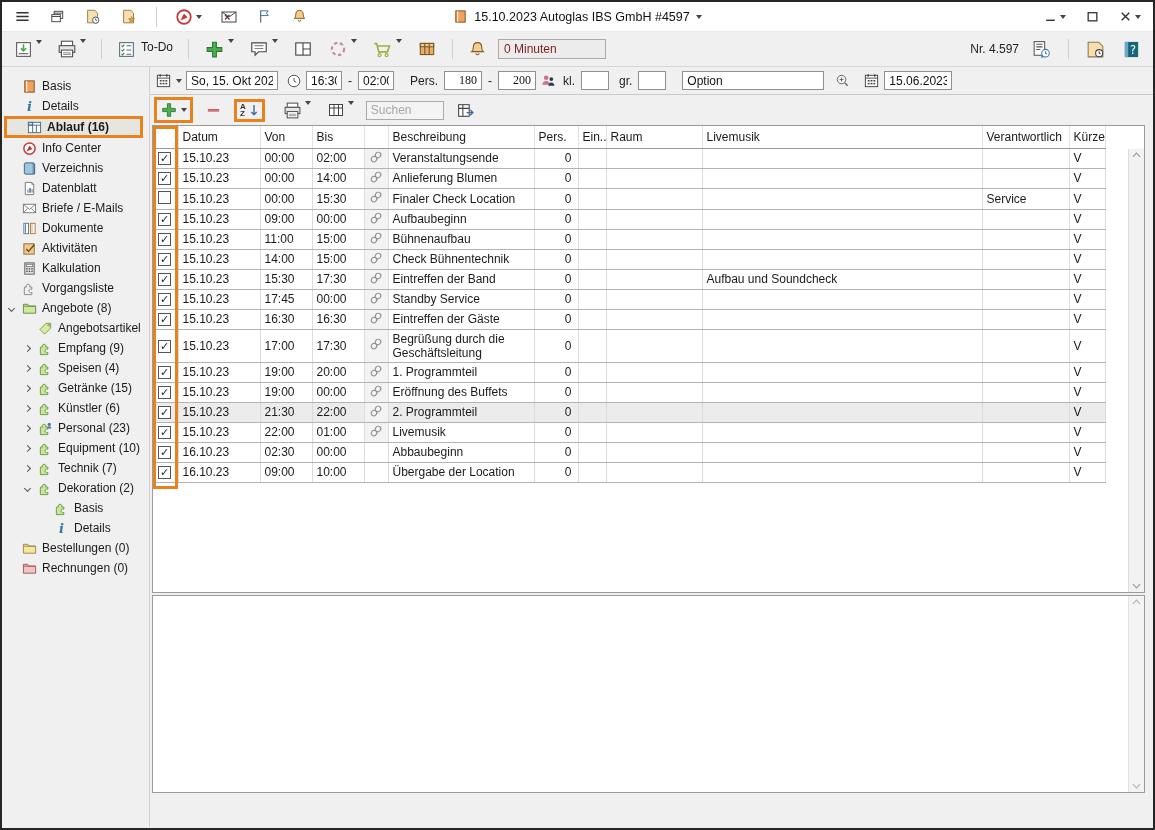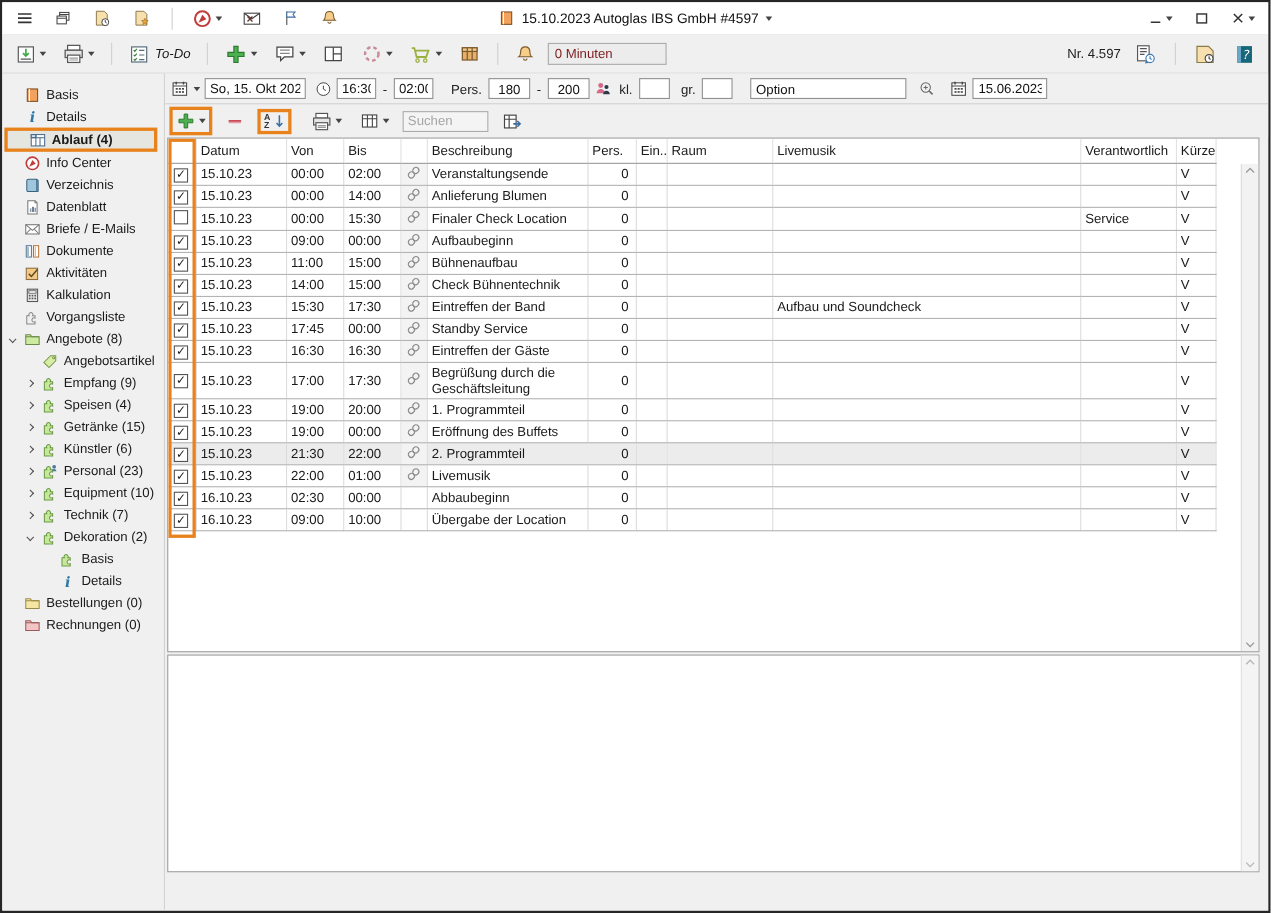--- a/index.html
+++ b/index.html
@@ -14,21 +14,21 @@
   .tb-group{display:flex;align-items:center;gap:10px;}
   .tb-center{position:absolute;left:0;right:0;display:flex;justify-content:center;align-items:center;gap:6px;pointer-events:none;}
   .tb-center>*{pointer-events:auto;}
   .tb-title{font-size:12.5px;color:#111;}
   .tb-right{margin-left:auto;display:flex;align-items:center;gap:12px;}
   .caret{width:0;height:0;border-left:3.5px solid transparent;border-right:3.5px solid transparent;border-top:4px solid #444;display:inline-block;}
   .sep{width:1px;height:20px;background:#cfcfcf;margin:0 4px;flex:0 0 auto;}
 
   
   .toolbar{height:35px;background:#f0f0f0;border-bottom:1px solid #d6d6d6;display:flex;align-items:center;padding:0 8px;gap:7px;}
-  .tbtn{display:inline-flex;align-items:center;gap:3px;padding:2px 3px;border:1px solid transparent;border-radius:2px;font-style:italic;}
+  .tbtn{display:inline-flex;gap:3px;padding:2px 3px;border:1px solid transparent;border-radius:2px;}
   .tb-label{margin-left:2px;}
   .mini-input{height:20px;border:1px solid #ababab;background:#ececec;color:#7f1d1d;width:108px;padding:0 5px;font-size:12px;font-family:inherit;}
   .toolbar-right{margin-left:auto;display:flex;align-items:center;gap:8px;}
   .nr-label{color:#222;}
 
   
   .body{display:flex;height:760px;}
   .sidebar{width:148px;background:#f0f0f0;border-right:1px solid #d2d2d2;padding-top:9px;overflow:hidden;}
   .side-item{height:20px;display:flex;align-items:center;gap:5px;padding-right:4px;white-space:nowrap;}
   .side-item .chev{flex:0 0 10px;display:flex;justify-content:center;}
@@ -38,21 +38,21 @@
   .side-item .icon{width:16px;height:16px;}
   .side-item.selected{background:#e6e6e1;border:3px solid #E8821C;font-weight:bold;height:22px;margin:0 6px 0 2px;padding-left:0;}
   .side-label{overflow:hidden;text-overflow:ellipsis;}
 
   .main{flex:1;display:flex;flex-direction:column;min-width:0;background:#f0f0f0;}
 
   
   .filterbar{height:28px;display:flex;align-items:center;gap:4px;padding:0 5px;background:#f0f0f0;border-bottom:1px solid #c9c9c9;}
   .f-input{height:19px;border:1px solid #8f8f8f;background:#fff;font-size:12px;font-family:inherit;padding:0 4px;color:#111;}
   .f-lab{margin:0 2px;color:#222;}
-  .num{text-align:center;}
+  .num{text-align:right;font-family:Liberation Serif, serif;}
 
   
   .ttoolbar{height:30px;display:flex;align-items:center;gap:8px;padding:0 4px;background:#f0f0f0;}
   .annot-box{display:inline-flex;align-items:center;gap:3px;border:3px solid #E8821C;padding:1px 3px;background:#f0f0f0;}
   .azwrap{display:flex;flex-direction:column;line-height:7px;font-size:8px;font-weight:bold;color:#333;}
   .search-input{height:19px;width:78px;border:1px solid #ababab;background:#f4f4f4;font-size:12px;font-family:inherit;padding:0 4px;color:#999;}
   .search-input::placeholder{color:#a6a6a6;}
 
   
   .tablewrap{height:468px;margin:0 8px 0 2px;background:#fff;border:1px solid #9b9b9b;position:relative;display:flex;overflow:hidden;}
@@ -293,21 +293,21 @@
         </div>
         <div class="side-item selected" style="padding-left: 4px;">
           <span class="chev"></span>
           <span class="icon">
             <svg width="15" height="15" viewBox="0 0 16 16">
               <rect x="1.5" y="2.5" width="13" height="11" fill="#fff" stroke="#4a6a8a"></rect>
               <rect x="1.5" y="2.5" width="4.5" height="3" fill="#cfe0ee" stroke="#4a6a8a"></rect>
               <path d="M1.5 5.5h13M6 2.5v11M10 5.5v8" stroke="#4a6a8a" fill="none"></path>
             </svg>
           </span>
-          <span class="side-label">Ablauf (4)</span>
+          <span class="side-label">Ablauf (16)</span>
         </div>
         <div class="side-item" style="padding-left: 4px;">
           <span class="chev"></span>
           <span class="icon">
             <svg width="15" height="15" viewBox="0 0 16 16">
               <circle cx="8" cy="8" r="6" fill="#fff" stroke="#C23B3B" stroke-width="1.6"></circle>
               <path d="M4.8 11.2 11.2 8.4 8 4.8z" fill="#C23B3B"></path>
             </svg>
           </span>
           <span class="side-label">Info Center</span>

